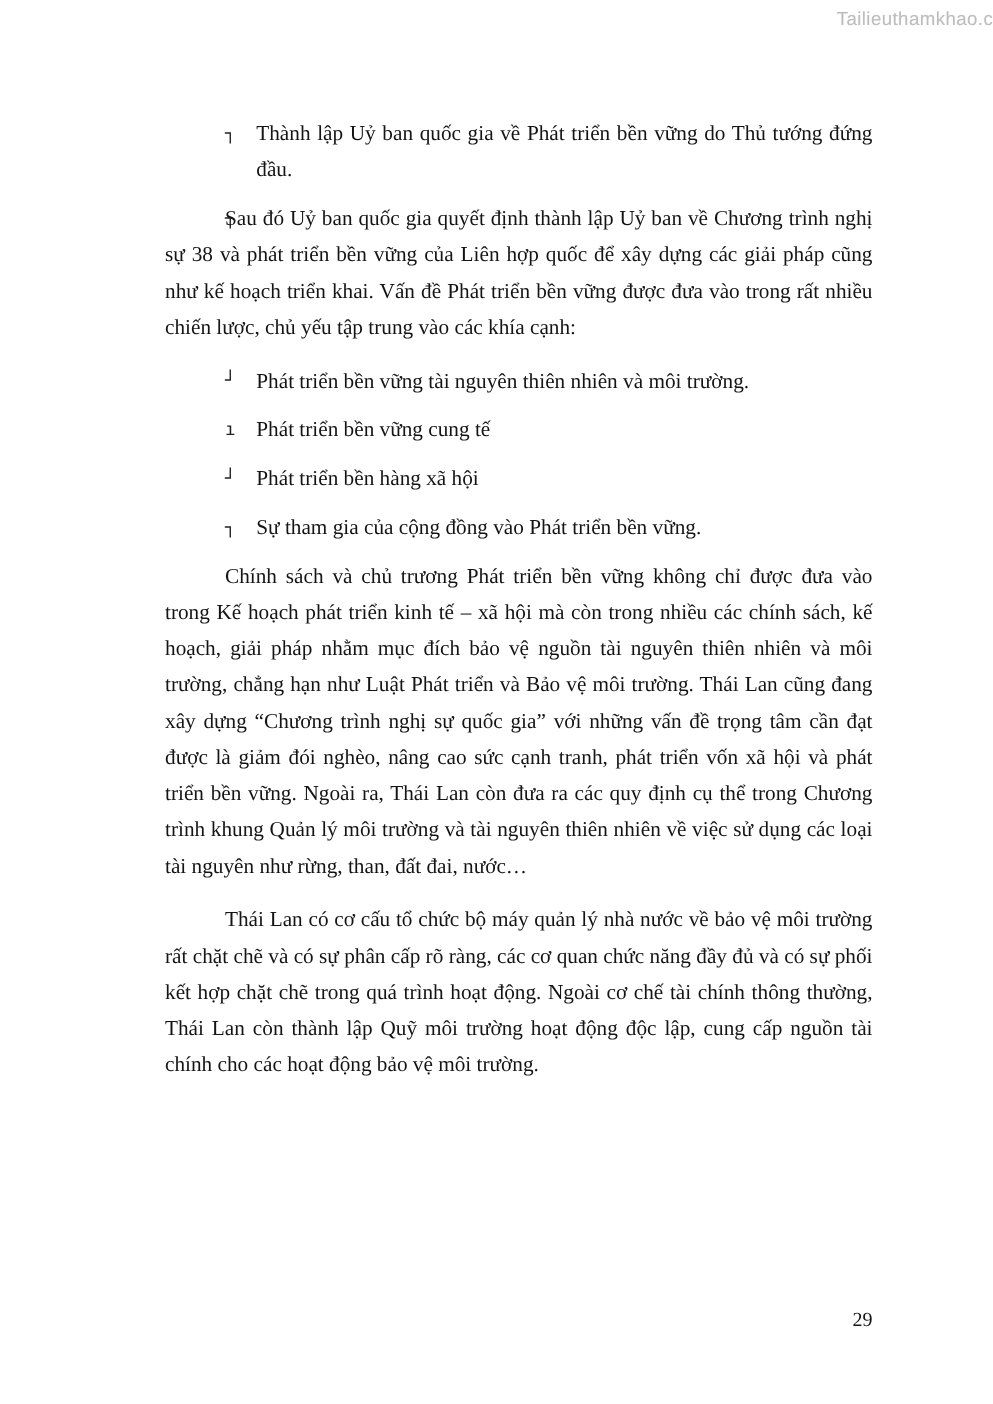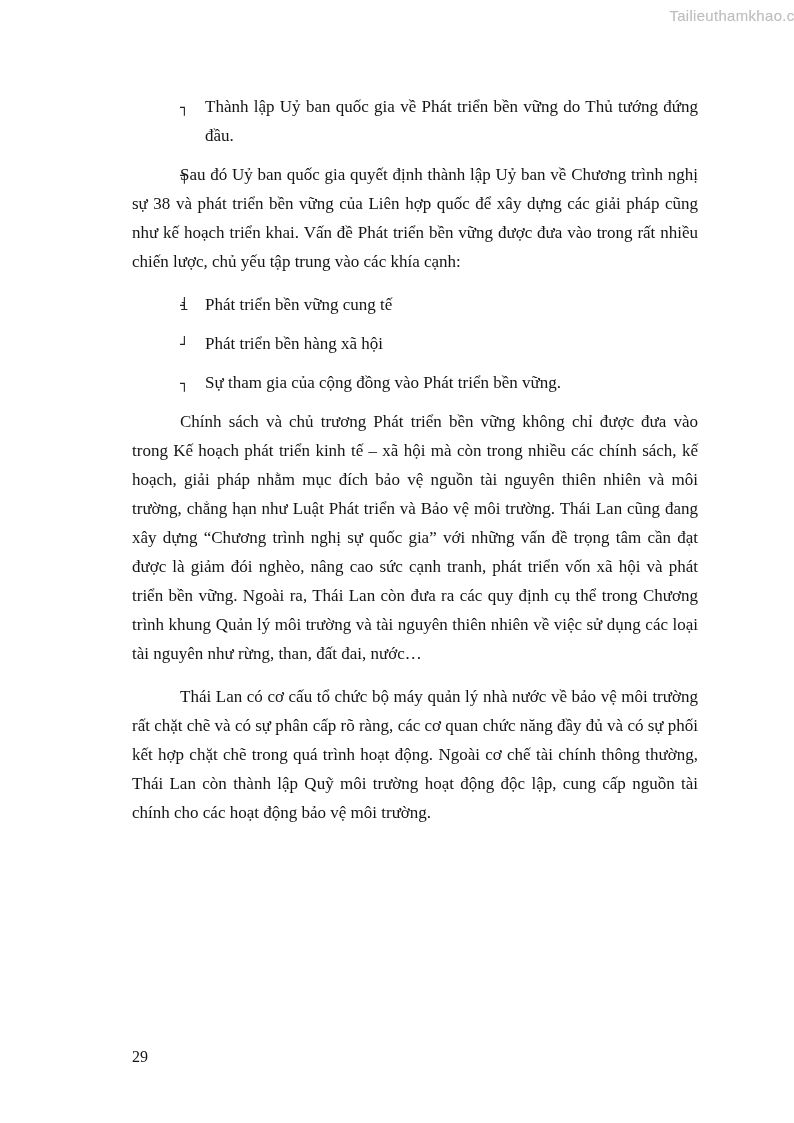--- a/index.html
+++ b/index.html
@@ -48,35 +48,35 @@
     top: 1px;
     font-family: "DejaVu Sans Mono", "DejaVu Sans", monospace;
     font-size: 14px;
     color: #222222;
   }
   .page-number {
     position: absolute;
     left: 132px;
     top: 1048px;
     width: 566px;
-    text-align: left;
+    text-align: right;
     font-size: 16px;
     color: #141414;
   }
 </style>
 </head>
 <body>
 
 <div class="page">
   <div class="watermark">Tailieuthamkhao.com</div>
   <div class="content" id="content">
       <div class="bullet"><span class="glyph">┐</span><span>Thành lập Uỷ ban quốc gia về Phát triển bền vững do Thủ tướng đứng đầu.</span></div>
       <div class="bullet"><span class="glyph">┐</span></div>
       <div class="para">Sau đó Uỷ ban quốc gia quyết định thành lập Uỷ ban về Chương trình nghị sự 38 và phát triển bền vững của Liên hợp quốc để xây dựng các giải pháp cũng như kế hoạch triển khai.  Vấn đề Phát triển bền vững được đưa vào trong rất nhiều chiến lược, chủ yếu tập trung vào các khía cạnh:</div>
-      <div class="bullet"><span class="glyph">┘</span></div>
+      <div class="bullet"><span class="glyph">┘</span><span>Phát triển bền vững tài nguyên thiên nhiên và môi trường.</span></div>
       <div class="bullet"><span class="glyph">ı</span><span>Phát triển bền vững cung tế</span></div>
       <div class="bullet"><span class="glyph">┘</span><span>Phát triển bền hàng xã hội</span></div>
       <div class="bullet"><span class="glyph">┐</span><span>Sự tham gia của cộng đồng vào Phát triển bền vững.</span></div>
       <div class="para">Chính sách và chủ trương Phát triển bền vững không chỉ được đưa vào trong Kế hoạch phát triển kinh tế – xã hội mà còn trong nhiều các chính sách, kế hoạch, giải pháp nhằm mục đích bảo vệ nguồn tài nguyên thiên nhiên và môi trường, chẳng hạn như Luật Phát triển và Bảo vệ môi trường. Thái Lan cũng đang xây dựng “Chương trình nghị sự quốc gia” với những vấn đề trọng tâm cần đạt được là giảm đói nghèo, nâng cao sức cạnh tranh, phát triển vốn xã hội và phát triển bền vững. Ngoài ra, Thái Lan còn đưa ra các quy định cụ thể trong Chương trình khung Quản lý môi trường và tài nguyên thiên nhiên về việc sử dụng các loại tài nguyên  như rừng, than, đất đai, nước…</div>
       <div class="para">Thái Lan có cơ cấu tổ chức bộ máy quản lý nhà nước về bảo vệ môi trường rất chặt chẽ và có sự phân cấp rõ ràng, các cơ quan chức năng đầy đủ và có sự phối kết hợp chặt chẽ trong quá trình hoạt động. Ngoài cơ chế tài chính thông thường, Thái Lan còn thành lập Quỹ môi trường hoạt động độc lập, cung cấp nguồn tài chính cho các hoạt động bảo vệ môi trường.</div>
     </div>
   <div class="page-number">29</div>
 </div>
 
 </body></html>

